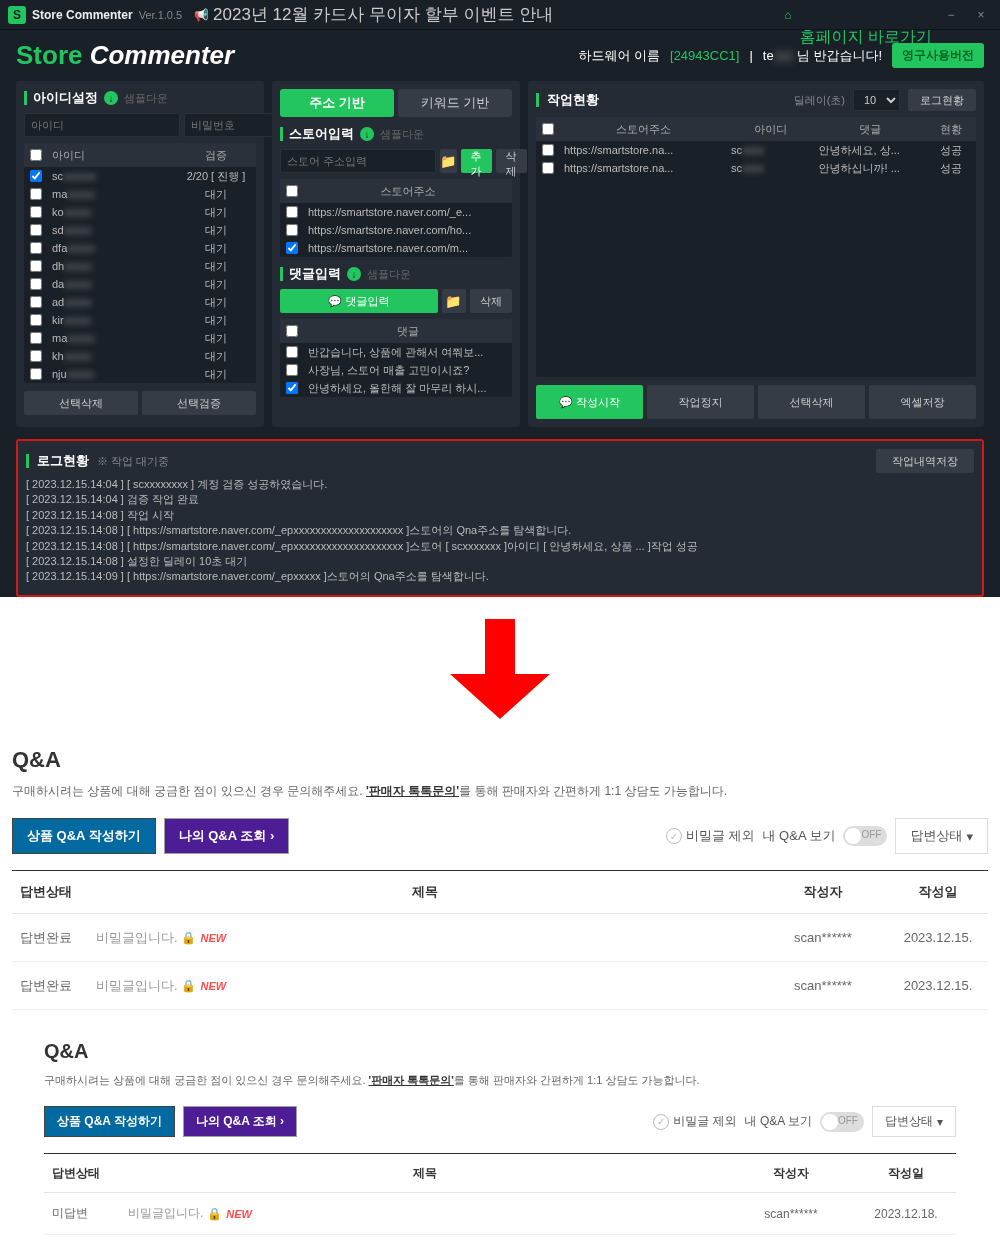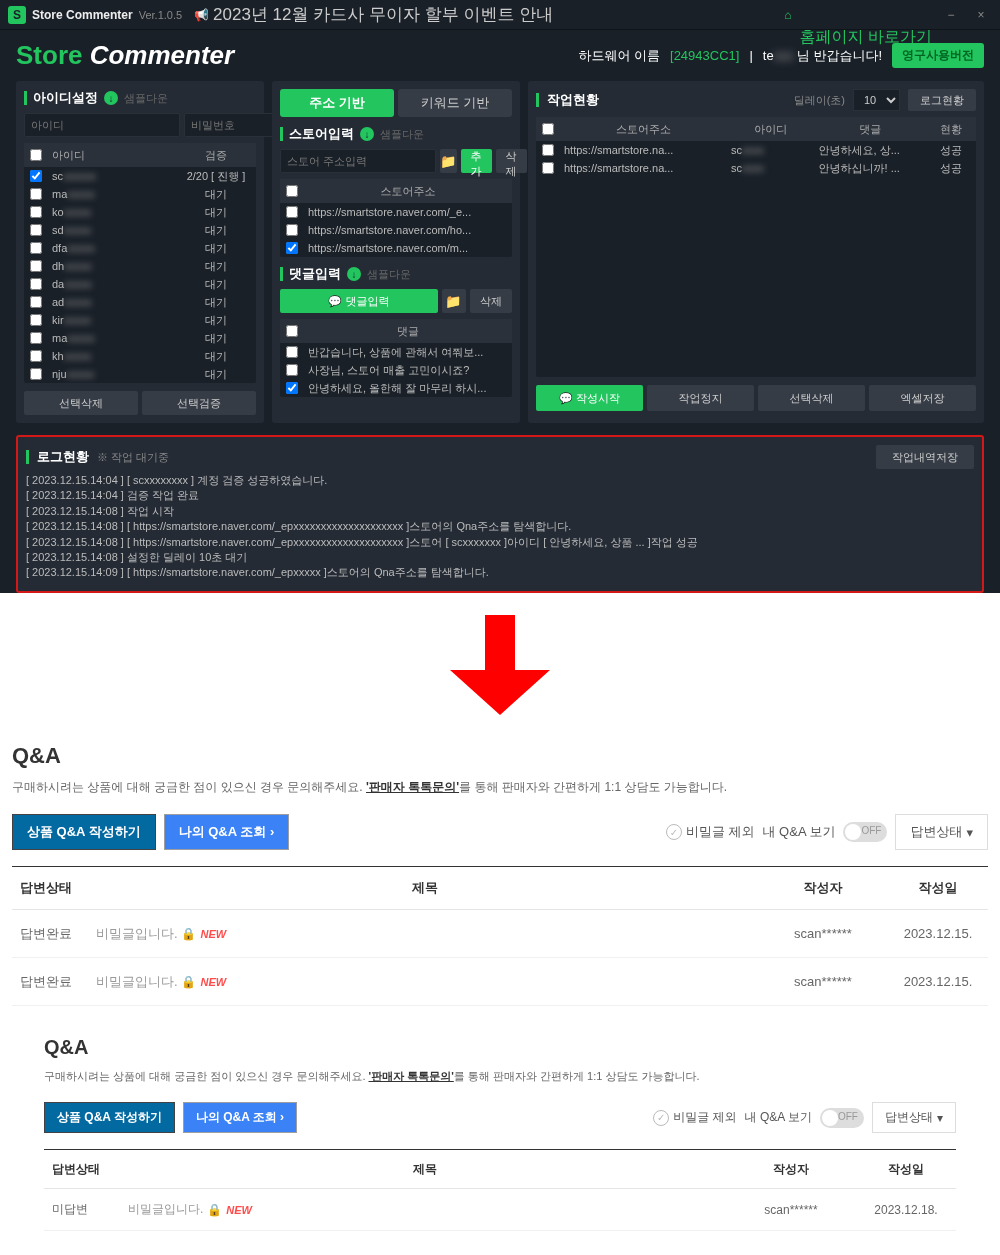--- a/index.html
+++ b/index.html
@@ -51,21 +51,21 @@
 .tab.active { background: #22c55e; color: #fff; font-weight: bold; }
 .sub-panel { margin-bottom: 8px; }
 .scroll-box { max-height: 70px; overflow-y: scroll; }
 .scroll-box::-webkit-scrollbar { width: 10px; }
 .scroll-box::-webkit-scrollbar-track { background: #1a2028; }
 .scroll-box::-webkit-scrollbar-thumb { background: #3a4048; }
 .work-head { display: flex; align-items: center; gap: 8px; margin-bottom: 6px; }
 .delay-sel { background: #1a2028; border: 1px solid #2a3038; color: #ccc; font-size: 11px; height: 22px; padding: 0 6px; }
 .option-btn { margin-left: auto; height: 22px; padding: 0 12px; background: #353c46; color: #ccc; font-size: 11px; border: none; border-radius: 2px; }
 .right-bottom { display: flex; gap: 4px; margin-top: 8px; }
-.right-bottom .btn { flex: 1; height: 26px; }
+.right-bottom .btn { flex: 1; height: 34px; }
 .log-panel { margin: 0 16px 12px 16px; background: #242b35; border: 2px solid #d41818; border-radius: 3px; padding: 8px; position: relative; }
 .log-head { display: flex; align-items: center; gap: 8px; margin-bottom: 4px; }
 .log-title { color: #fff; font-weight: bold; font-size: 13px; }
 .log-status { color: #888; font-size: 11px; }
 .log-save { margin-left: auto; height: 24px; padding: 0 16px; background: #353c46; color: #ccc; font-size: 11px; border: none; border-radius: 2px; }
 .log-body { font-size: 11px; color: #bbb; line-height: 1.4; max-height: 110px; overflow-y: scroll; }
 .log-body::-webkit-scrollbar { width: 10px; }
 .log-body::-webkit-scrollbar-track { background: #1a2028; }
 .log-body::-webkit-scrollbar-thumb { background: #3a4048; }
 .arrow-section { display: flex; justify-content: center; padding: 10px 0 20px 0; background: #fff; }
@@ -73,21 +73,21 @@
 .arrow .shaft { position: absolute; left: 15px; width: 30px; height: 60px; background: #ff0000; }
 .arrow .head { position: absolute; top: 55px; left: -20px; width: 0; height: 0; border-left: 50px solid transparent; border-right: 50px solid transparent; border-top: 45px solid #ff0000; }
 .qna-section { padding: 8px 8px 20px 8px; background: #fff; color: #333; }
 .qna-inner { padding: 0 4px; }
 .qna-title { font-size: 22px; font-weight: bold; margin-bottom: 10px; }
 .qna-desc { font-size: 12px; color: #666; margin-bottom: 18px; }
 .qna-desc .link { color: #333; text-decoration: underline; font-weight: bold; }
 .qna-toolbar { display: flex; align-items: center; gap: 8px; margin-bottom: 16px; }
 .qbtn { padding: 8px 14px; font-size: 13px; font-weight: bold; border: 1px solid #ccc; background: #fff; cursor: pointer; }
 .qbtn.dark { background: #0369a1; color: #fff; border: 1px solid #424242; }
-.qbtn.gray { background: #3b82f6; color: #fff; border: 1px solid #9e9e9e; }
+.qbtn.gray { background: #4c1d95; color: #fff; border: 1px solid #9e9e9e; }
 .qna-toolbar .spacer { flex: 1; }
 .opt { font-size: 13px; color: #555; display: flex; align-items: center; gap: 4px; }
 .toggle { width: 44px; height: 20px; background: #ddd; border-radius: 10px; position: relative; }
 .toggle .knob { position: absolute; left: 2px; top: 2px; width: 16px; height: 16px; background: #fff; border-radius: 50%; }
 .toggle .off { position: absolute; right: 6px; top: 3px; font-size: 10px; color: #999; }
 .sel-btn { padding: 8px 14px; font-size: 13px; color: #555; border: 1px solid #ddd; background: #fff; display: flex; align-items: center; gap: 4px; }
 .qtable-head { display: flex; border-top: 1px solid #333; border-bottom: 1px solid #e5e5e5; height: 44px; align-items: center; font-size: 13px; color: #333; font-weight: bold; }
 .qcol-status { width: 80px; padding-left: 8px; }
 .qcol-title { flex: 1; text-align: center; }
 .qcol-author { width: 130px; text-align: center; }

